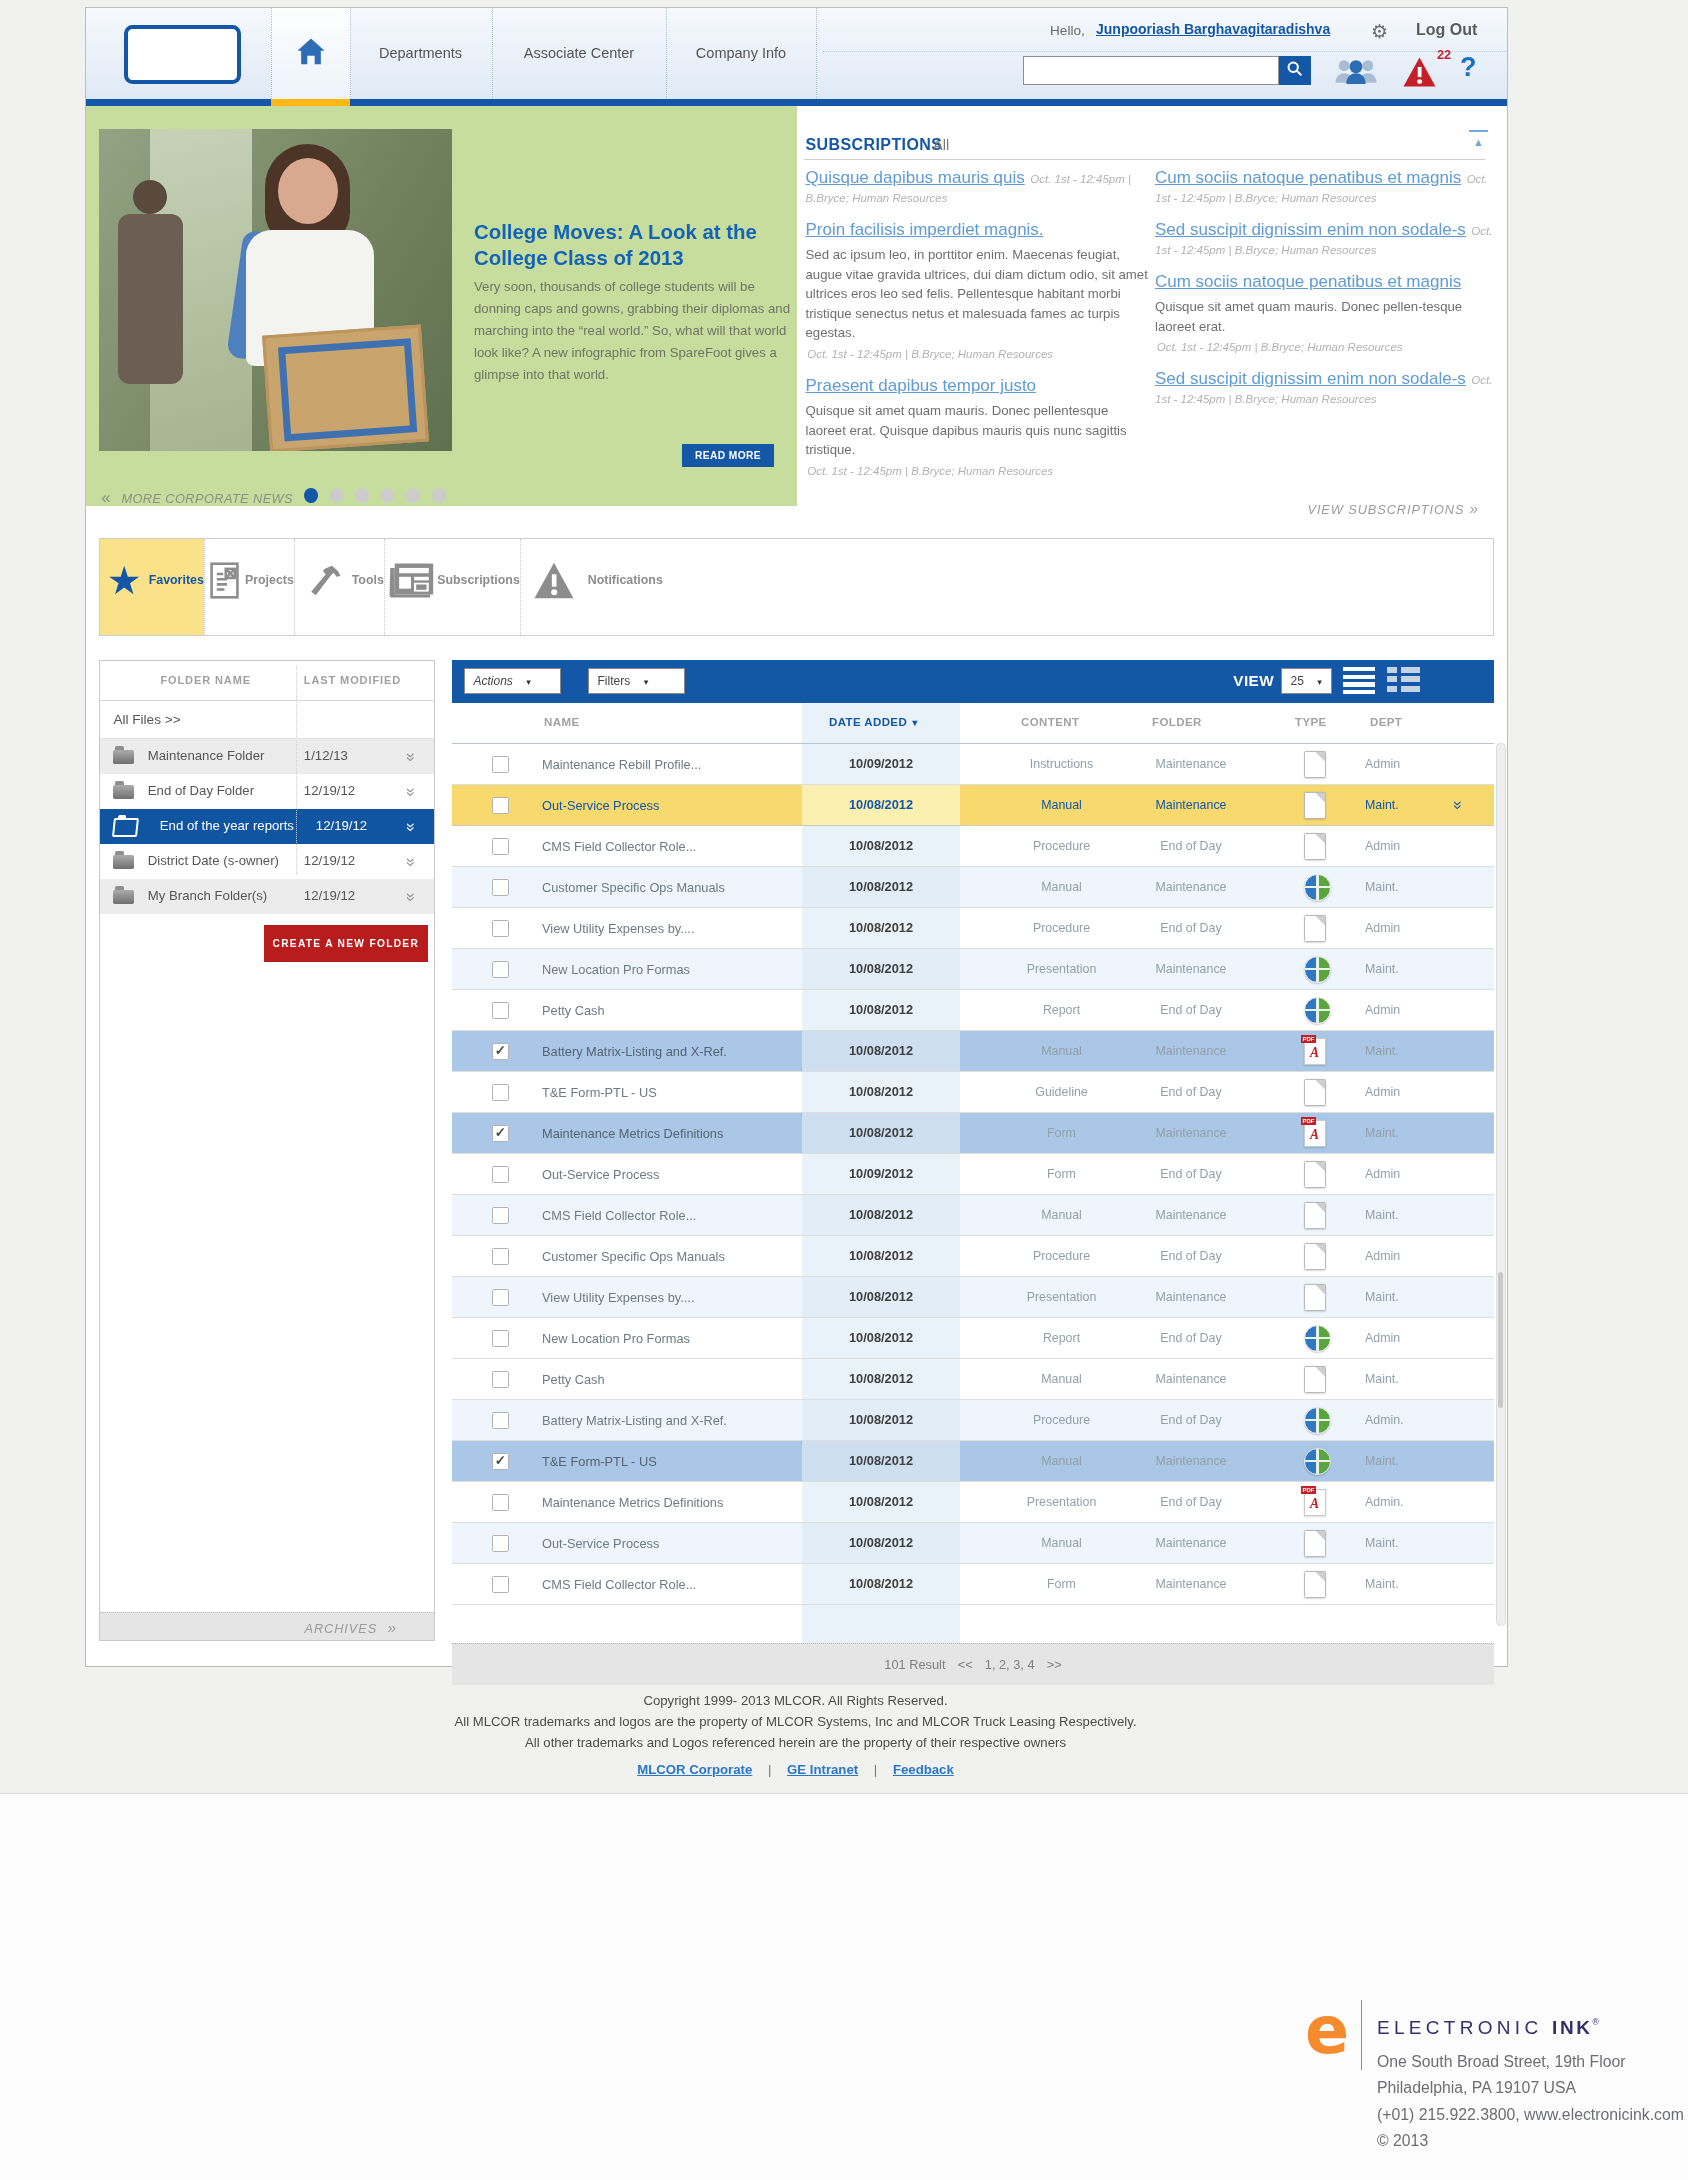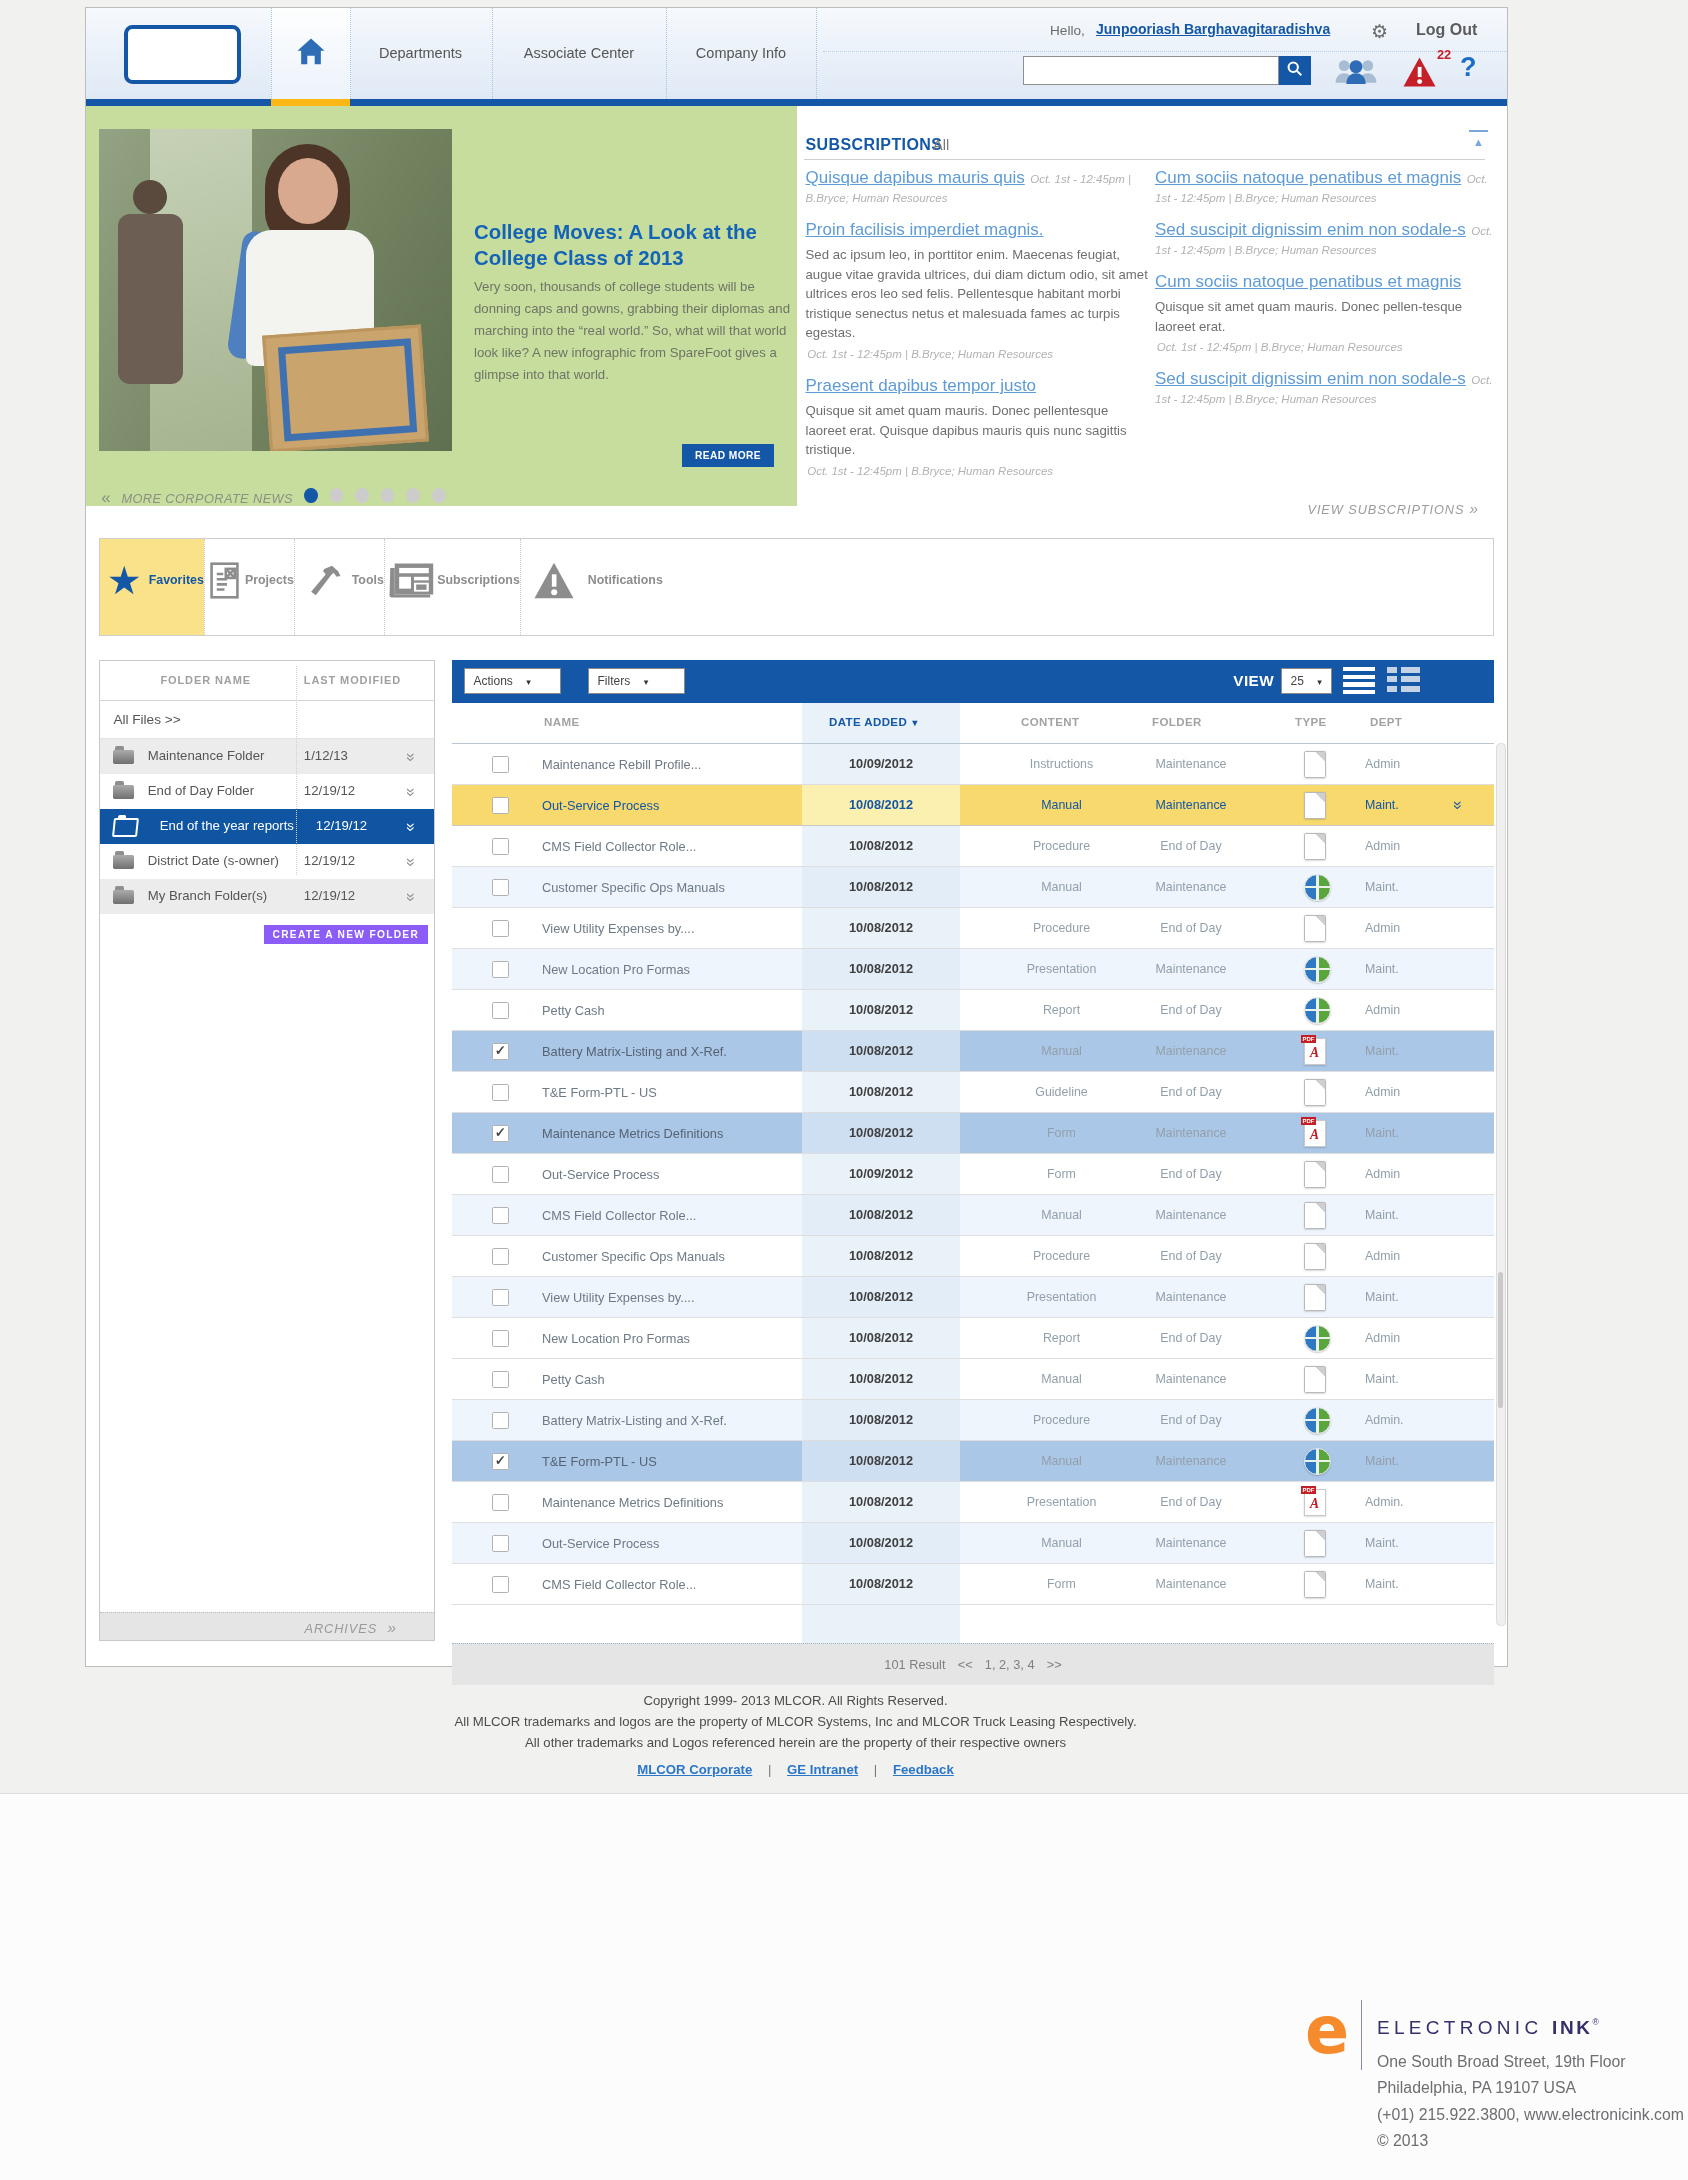--- a/index.html
+++ b/index.html
@@ -99,31 +99,31 @@
   .fold::before{content:"";position:absolute;top:-3.4px;left:1.7px;width:8.5px;height:3.4px;background:#8f8f8f;border-radius:1.7px 1.7px 0 0;}
   .sel .fold{background:transparent;border:2.1px solid #fff;border-radius:1.7px;transform:skewX(-6deg);top:9.4px;}
   .sel .fold::before{background:#fff;top:-5.1px;}
   .sb-name{position:absolute;left:48px;top:9.4px;font-size:13.2px;color:#565656;}
   .sb-date{position:absolute;left:204px;top:9.4px;font-size:13.2px;color:#565656;}
   .sel .sb-name,.sel .sb-date{color:#fff;padding-left:12px;}
   .chev2{display:inline-block;transform:rotate(90deg);font-size:16px;color:#8d8d8d;letter-spacing:-2.6px;line-height:12px;}
   .chev2::before{content:"\00BB";}
   .sb-row .chev2{position:absolute;left:308px;top:11px;}
   .sel .chev2{color:#fff;}
-  .btn-create{position:absolute;left:164px;top:264px;width:164px;height:19px;background:#8b5cf6;color:#fff;font-size:10.2px;font-weight:bold;letter-spacing:1.3px;border:none;cursor:pointer;}
+  .btn-create{position:absolute;left:164px;top:264px;width:164px;height:37px;background:#b91c1c;color:#fff;font-size:10.2px;font-weight:bold;letter-spacing:1.3px;border:none;cursor:pointer;}
   .archives{position:absolute;left:0;bottom:0;width:100%;height:28px;background:#e5e5e5;border-top:0.9px dotted #bbb;box-sizing:border-box;}
   .archives .alab{position:absolute;right:37px;top:6px;font-size:12.8px;font-style:italic;color:#9a9a9a;letter-spacing:0.9px;cursor:pointer;}
   .archives .alab::after{content:"\00A0\00A0\00BB";font-size:15.3px;}
 
   
   .tablewrap{position:absolute;left:366px;top:652px;width:1042px;background:#fff;}
   .ttoolbar{position:relative;height:43px;background:#1457a6;}
   .dd{position:absolute;top:8.5px;height:25.6px;background:#fff;border:0.9px solid #888;box-sizing:border-box;font-size:12px;color:#444;line-height:24px;padding-left:8.5px;cursor:pointer;}
   .dd::after{content:"\25BC";font-size:7.7px;color:#333;margin-left:12px;margin-right:6.8px;}
-  .dd-actions{left:12px;width:97px;}
+  .dd-actions{left:12px;width:97px;font-style:italic;}
   .dd-filters{left:136px;width:97px;}
   .view-lbl{position:absolute;right:220px;top:12px;color:#fff;font-size:15.3px;font-weight:bold;letter-spacing:0.4px;}
   .dd-pagesize{right:162px;left:auto;width:51px;}
   .vicon{position:absolute;top:7.7px;width:32px;height:27px;cursor:pointer;}
   .vicon-list{right:119px;background:repeating-linear-gradient(#fff 0 4.3px,transparent 4.3px 7.7px);}
   .vicon-grid{right:75px;}
   .vicon-grid .vg-a{position:absolute;left:0;top:0;width:10.2px;height:27px;background:repeating-linear-gradient(#c4d3e5 0 6px,transparent 6px 9.4px);}
   .vicon-grid .vg-b{position:absolute;left:13.6px;top:0;width:19px;height:27px;background:repeating-linear-gradient(#c4d3e5 0 6px,transparent 6px 9.4px);}
   .thead{position:relative;height:40px;background:#fff;border-bottom:1.7px solid #b9c6d2;}
   .th{position:absolute;top:12.8px;font-size:11.5px;font-weight:bold;letter-spacing:0.4px;color:#a2a2a2;cursor:pointer;}

